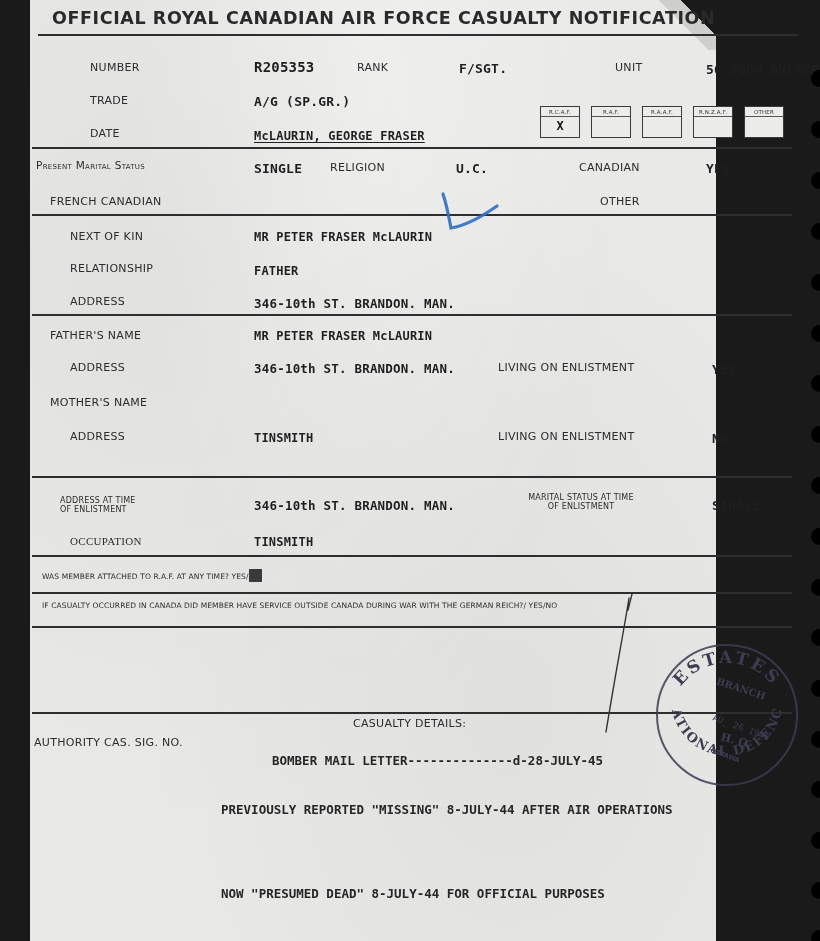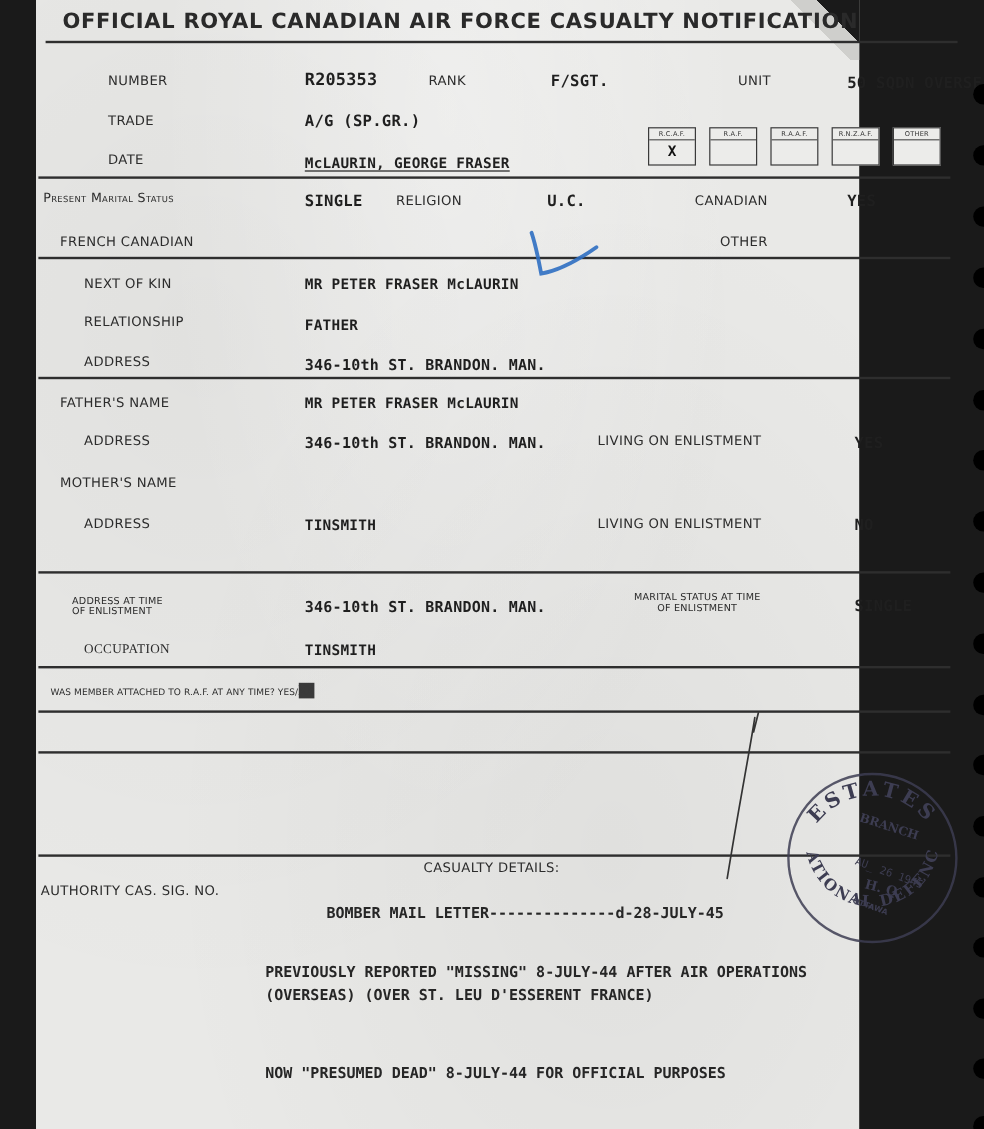--- a/index.html
+++ b/index.html
@@ -175,36 +175,36 @@
   <div class="val" style="left:176px; top:535px; font-size:12px;">TINSMITH</div>
 
   <div class="hline" style="left:2px; top:555px; width:760px;"></div>
 
   <div class="lbl xs" style="left:12px; top:569px; font-size:7.5px;">
     <span>WAS MEMBER ATTACHED TO R.A.F. AT ANY TIME?  YES/</span><span style="font-family:'DejaVu Sans Mono',monospace;font-weight:bold;font-size:11px;background:#3a3a3a;color:#3a3a3a;">XX</span>
   </div>
 
   <div class="hline" style="left:2px; top:592px; width:760px;"></div>
 
+  <div class="lbl xs" style="left:12px; top:601px; font-size:7.5px;">IF CASUALTY OCCURRED IN CANADA DID MEMBER HAVE SERVICE OUTSIDE CANADA DURING WAR WITH THE GERMAN REICH?/ YES/NO</div>
 
   <div class="hline" style="left:2px; top:626px; width:760px;"></div>
 
 
   <div class="hline" style="left:2px; top:712px; width:760px;"></div>
 
   <svg class="pen-line" style="left:570px; top:590px;" width="40" height="150" viewBox="0 0 40 150">
     <path d="M32 4 L28 20 M29 8 C 24 40, 16 80, 6 142" fill="none" stroke="#333" stroke-width="1.4" stroke-linecap="round"></path>
   </svg>
 
   <div class="lbl" style="left:323px; top:717px;">CASUALTY DETAILS:</div>
   <div class="lbl" style="left:4px; top:736px;">AUTHORITY CAS. SIG. NO.</div>
   <div class="casualty-text" style="left:226px; top:751px;">BOMBER MAIL LETTER--------------d-28-JULY-45</div>
 
   <div class="casualty-text" style="left:175px; top:800px;">PREVIOUSLY REPORTED "MISSING" 8-JULY-44 AFTER AIR OPERATIONS</div>
-  <div class="casualty-text" style="left:175px; top:819px;">(OVERSEAS) (OVER ST. LEU D'ESSERENT FRANCE)</div>
 
   <div class="casualty-text" style="left:175px; top:884px;">NOW "PRESUMED DEAD" 8-JULY-44 FOR OFFICIAL PURPOSES</div>
 
   <svg class="stamp" viewBox="0 0 150 150">
     <defs>
       <path id="arcTop" d="M 18 80 A 57 57 0 0 1 132 80"></path>
       <path id="arcBot" d="M 20 70 A 56 56 0 0 0 130 70"></path>
     </defs>
     <circle cx="75" cy="75" r="70" fill="none" stroke="#3d3d52" stroke-width="2" opacity="0.85"></circle>
     <text font-family="DejaVu Serif, serif" font-weight="bold" font-size="17" fill="#3d3d52" letter-spacing="3">

